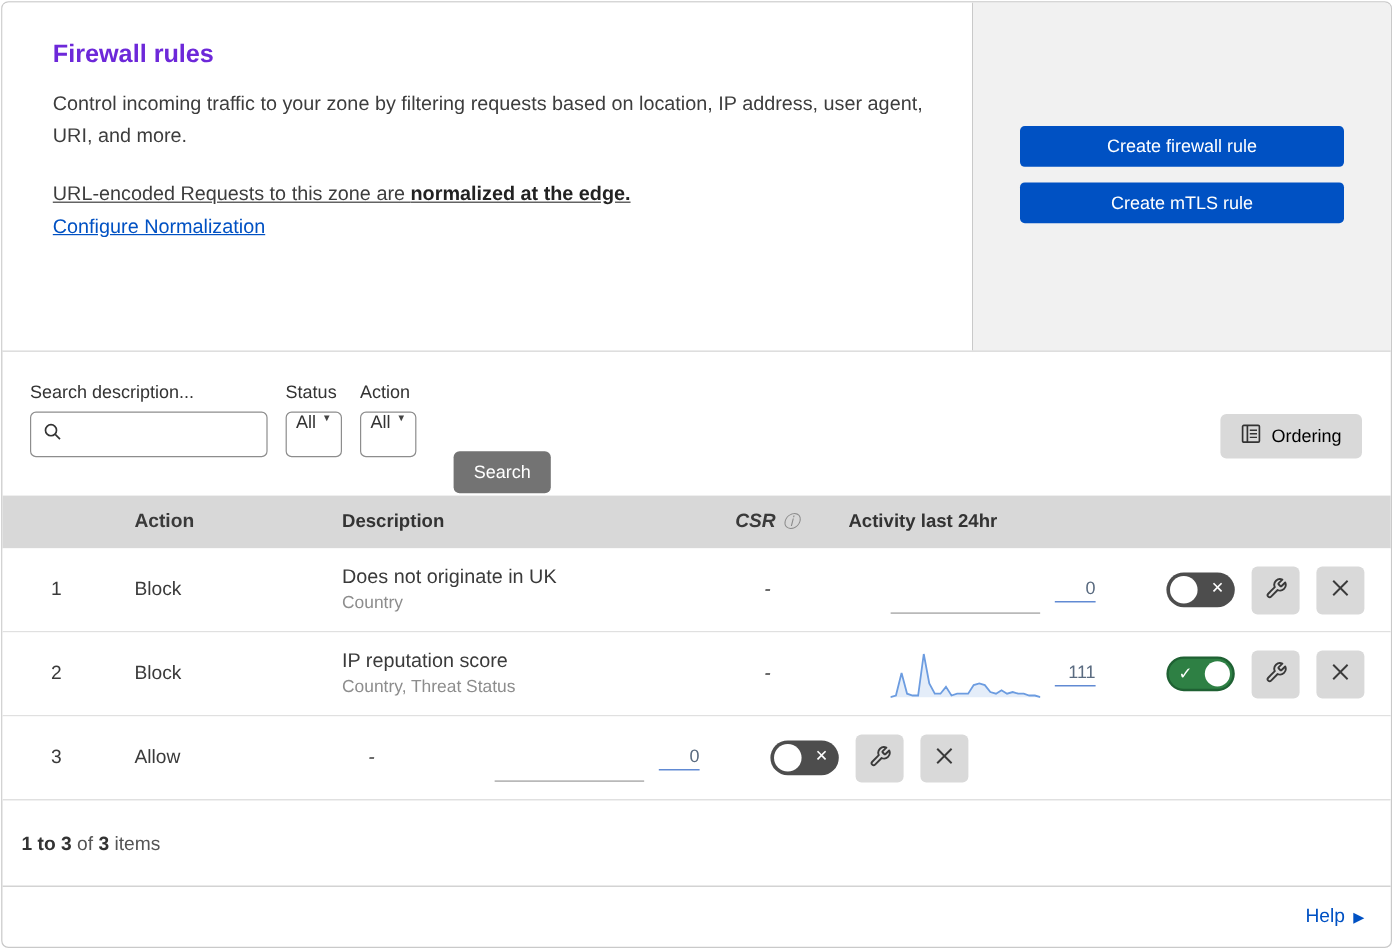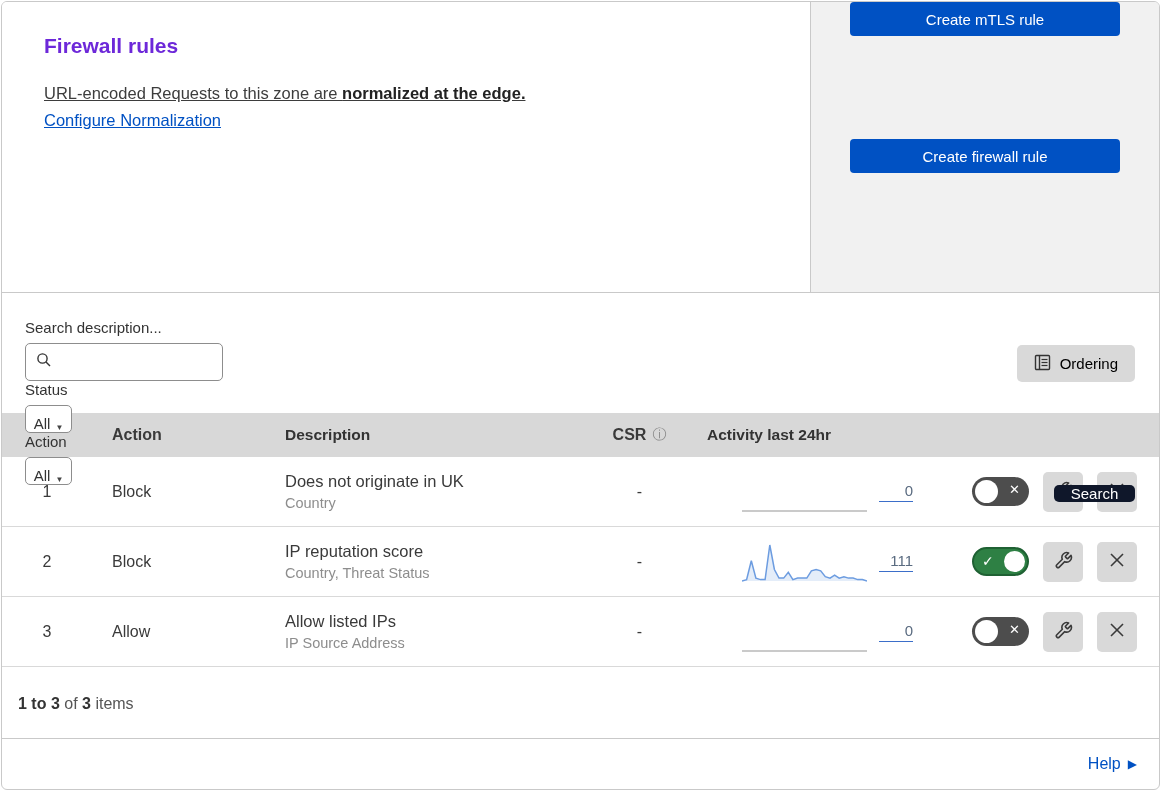--- a/index.html
+++ b/index.html
@@ -18,47 +18,47 @@
   .norm-line b { color:#222; }
   .norm-link { display:inline-block; margin-top:8px; font-size:16.5px; color:#0051c3;
     text-decoration:underline; cursor:pointer; }
   .top-right { width:348px; background:#f1f1f1; }
   .panel-btn { display:block; width:270px; height:34px; margin:0 auto 13px; background:#0051c3;
     color:#fff; border:none; border-radius:4px; font-size:15px; cursor:pointer;
     font-family:inherit; }
   .panel-btn.first { margin-top:103px; }
 
   
-  .filterbar { position:relative; height:120px; padding:26px 24px 0 23px; display:flex;flex-direction:column; }
+  .filterbar { position:relative; height:120px; padding:26px 24px 0 23px; display:flex; }
   .fgroup { margin-right:15px; }
   .flabel { font-size:15px; color:#333; margin-bottom:7px; }
   .search-box { width:198px; height:38px; border:1px solid #8d8d8d; border-radius:5px;
     display:flex; align-items:center; padding:0 10px; background:#fff; }
   .search-box input { border:none; outline:none; flex:1; margin-left:8px; font-size:15px;
     font-family:inherit; background:transparent; }
-  .dropdown { width:47px; height:28px; border:1px solid #8d8d8d; border-radius:5px;
-    display:flex; align-items:flex-end; justify-content:center; gap:5px; font-size:15px;
+  .dropdown { width:47px; height:38px; border:1px solid #8d8d8d; border-radius:5px;
+    display:flex; align-items:flex-start; justify-content:center; gap:5px; font-size:15px;
     color:#333; background:#fff; cursor:pointer; }
   .caret { font-size:8px; color:#444; }
   .search-btn { align-self:flex-end; margin:0 0 2px 16px; width:81px; height:35px;
-    background:#0f172a; color:#fff; border:none; border-radius:5px; font-size:15px;
+    background:#737373; color:#fff; border:none; border-radius:5px; font-size:15px;
     cursor:pointer; font-family:inherit; }
   .ordering-btn { position:absolute; right:24px; top:52px; height:37px; padding:0 17px;
     background:#d9d9d9; border:none; border-radius:5px; font-size:15px; color:#000000;
     display:flex; align-items:center; gap:9px; cursor:pointer; font-family:inherit; }
 
   
   .thead { height:44px; background:#d8d8d8; display:flex; align-items:center;
     font-size:15.5px; font-weight:600; color:#333; }
   .trow { height:70px; display:flex; align-items:center; border-bottom:1px solid #d9d9d9;
     background:#fff; }
   .col-num { width:90px; text-align:center; font-size:16px; color:#3a3a3a; }
   .col-action { width:165px; padding-left:20px; font-size:16px; color:#3a3a3a; }
   .col-desc { width:330px; padding-left:28px; }
-  .col-csr { width:105px; text-align:center; font-size:16px; color:#3a3a3a; }
+  .col-csr { width:105px; text-align:center; font-size:16px; color:#3a3a3a;font-style:italic; }
   .col-activity { width:240px; padding-left:15px; display:flex; align-items:center; }
   .col-controls { flex:1; display:flex; align-items:center; gap:14px; padding-left:40px; }
   .desc-title { font-size:16.5px; color:#3a3a3a; }
   .desc-sub { font-size:14.5px; color:#8d8d8d; margin-top:4px; }
   .csr-head { display:inline-flex; align-items:center; gap:6px; justify-content:center; width:100%; }
   .info-icon { font-size:14px; color:#8a8a8a; font-weight:400; }
   .spark { margin-left:35px; width:125px; height:44px; }
   .count-link { margin-left:12px; min-width:34px; text-align:right; font-size:15px;
     color:#5a6b80; border-bottom:1px solid #3b6ec9; padding-bottom:2px; cursor:pointer; }
 
@@ -87,26 +87,27 @@
   .help-arrow { font-size:12px; }
 </style>
 </head>
 <body>
 
 <div class="card">
 
   <div class="top">
     <div class="top-left">
       <div class="page-title">Firewall rules</div>
+      <div class="page-desc">Control incoming traffic to your zone by filtering requests based on location, IP address, user agent, URI, and more.</div>
       <div class="norm-line"><span>URL-encoded Requests to this zone are </span><b>normalized at the edge.</b></div>
       <a class="norm-link">Configure Normalization</a>
     </div>
     <div class="top-right">
+      <button class="panel-btn first">Create firewall rule</button>
       <button class="panel-btn">Create mTLS rule</button>
-      <button class="panel-btn first">Create firewall rule</button>
     </div>
   </div>
 
   <div class="filterbar">
     <div class="fgroup">
       <div class="flabel">Search description...</div>
       <div class="search-box">
         <span>
           <svg width="16" height="16" viewBox="0 0 16 16">
               <circle cx="6.5" cy="6.5" r="4.6" fill="none" stroke="#333" stroke-width="1.4"></circle>
@@ -232,24 +233,20 @@
               <line x1="15" y1="3" x2="3" y2="15" stroke="#3a3a3a" stroke-width="1.6"></line>
             </svg>
         </span>
       </button>
     </div>
   </div>
 
   <div class="trow">
     <div class="col-num">3</div>
     <div class="col-action">Allow</div>
-    <div class="col-desc">
-      <div class="desc-title">Allow listed IPs</div>
-      <div class="desc-sub">IP Source Address</div>
-    </div>
     <div class="col-csr">-</div>
     <div class="col-activity">
       <span class="spark"><svg width="125" height="44">
             <polyline points="0.0,41.0 4.6,41.0 9.3,41.0 13.9,41.0 18.5,41.0 23.1,41.0 27.8,41.0 32.4,41.0 37.0,41.0 41.7,41.0 46.3,41.0 50.9,41.0 55.6,41.0 60.2,41.0 64.8,41.0 69.4,41.0 74.1,41.0 78.7,41.0 83.3,41.0 88.0,41.0 92.6,41.0 97.2,41.0 101.9,41.0 106.5,41.0 111.1,41.0 115.7,41.0 120.4,41.0 125.0,41.0" fill="none" stroke="#b9b9b9" stroke-width="1.5"></polyline>
           </svg></span>
       <span class="count-link">0</span>
     </div>
     <div class="col-controls">
       <div class="toggle off">
 

